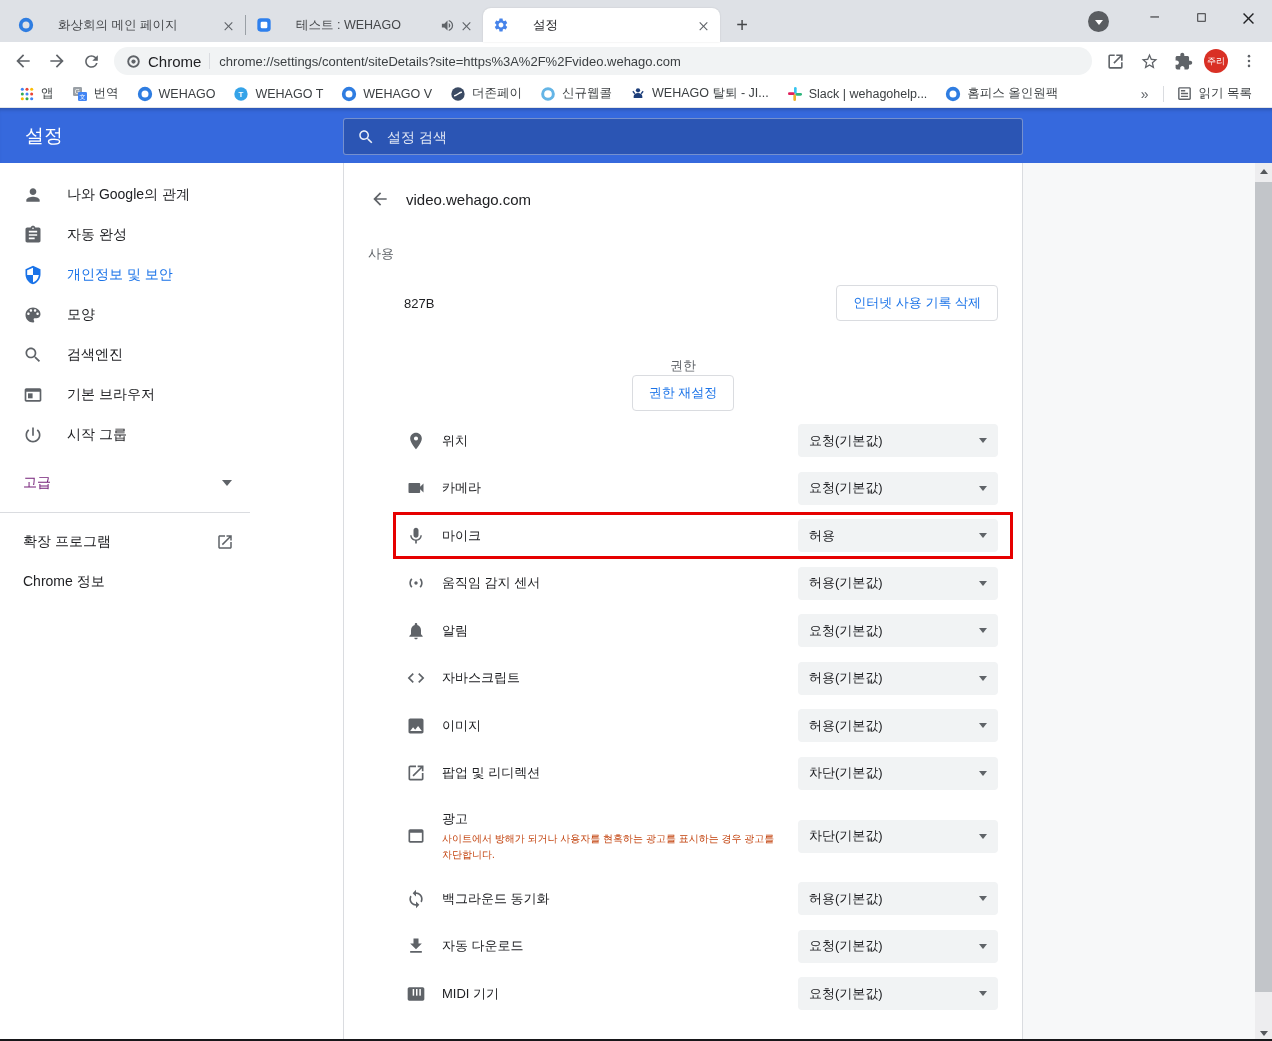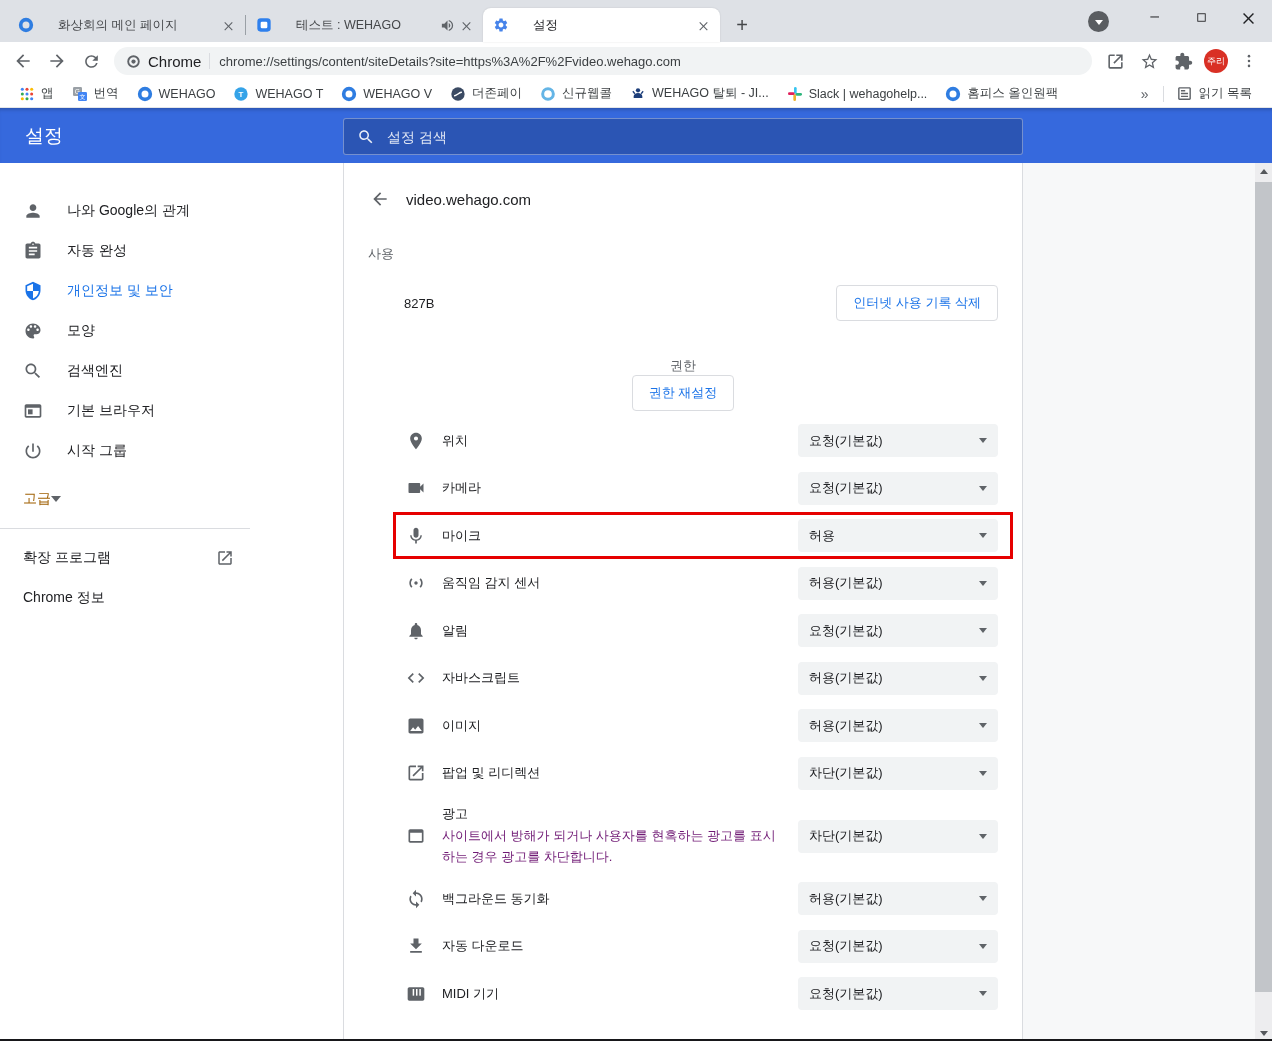--- a/index.html
+++ b/index.html
@@ -55,27 +55,27 @@
   .settings-title { color:#fff; font-size:19px; margin-left:25px; font-weight:400; }
   .search-box { position:absolute; left:343px; top:10px; width:680px; height:37px; background:#2b55b4;
                 border:1px solid rgba(255,255,255,.35); border-radius:3px; display:flex; align-items:center; }
   .search-box .icon { color:#fff; opacity:.9; margin:0 12px 0 13px; }
   .search-box input { background:transparent; border:none; outline:none; color:#fff; font-size:14px; flex:1;
                       font-family:inherit; }
   .search-box input::placeholder { color:rgba(255,255,255,.85); }
 
   
   .content { height:878px; display:flex; background:#fff; position:relative; overflow:hidden; }
-  .sidebar { width:343px; padding-top:28px; flex:none; }
+  .sidebar { width:343px; padding-top:12px; flex:none; }
   .side-item { height:40px; width:250px; display:flex; align-items:center; padding-left:23px; font-size:14px;
                color:#202124; border-radius:0 20px 20px 0; }
   .side-item .icon { color:#5f6368; margin-right:24px; }
   .side-item.active { color:#1a73e8; font-weight:500; }
-  .advanced-row { height:40px; width:250px; display:flex; align-items:center; 
-                  padding:0 18px 0 23px; margin-top:8px; font-size:14px; color:#a16207; }
+  .advanced-row { height:40px; width:250px; display:flex; align-items:center; justify-content:space-between;
+                  padding:0 18px 0 23px; margin-top:8px; font-size:14px; color:#701a75; }
   .caret-down { width:0; height:0; border-left:5px solid transparent; border-right:5px solid transparent;
                 border-top:6px solid #5f6368; }
   .side-divider { border-top:1px solid #dadce0; width:250px; margin:9px 0; }
   .ext-row { height:40px; width:250px; display:flex; align-items:center; justify-content:space-between;
              padding:0 16px 0 23px; font-size:14px; color:#202124; }
   .ext-row .icon { color:#5f6368; }
   .about-row { height:40px; width:250px; display:flex; align-items:center; padding-left:23px; font-size:14px; color:#202124; }
 
   .main { width:680px; flex:none; border-left:1px solid #dadce0; border-right:1px solid #dadce0; padding:0 24px; background:#fff; }
   .site-header { display:flex; align-items:center; margin-top:20px; height:32px; }
@@ -86,21 +86,21 @@
   .usage-size { font-size:13px; color:#202124; }
   .btn-outline { border:1px solid #dadce0; background:#fff; color:#1a73e8; font-size:13px; font-weight:500;
                  border-radius:4px; padding:8px 16px; font-family:inherit; white-space:nowrap; }
   .perm-header { display:flex; align-items:center; justify-content:space-between; margin-top:36px;flex-direction:column; }
   .perm-list { margin-top:6px; }
   .perm-row { display:flex; align-items:center; min-height:47.5px; position:relative; }
   .perm-row.tall { min-height:78px; }
   .perm-icon { color:#5f6368; margin:0 16px 0 38px; flex:none; }
   .perm-text { flex:1; padding-right:12px; max-width:372px; }
   .perm-label { font-size:13px; color:#202124; }
-  .perm-desc { font-size:13px; color:#701a75; line-height:1.55; margin-top:3px; }
+  .perm-desc { font-size:10px; color:#c2410c; line-height:1.55; margin-top:3px; }
   .perm-select { width:200px; height:33px; background:#f1f3f4; border-radius:4px; display:flex; align-items:center;
                  justify-content:space-between; padding:0 11px; font-size:13px; color:#202124; margin-left:auto; flex:none; }
   .sel-caret { width:0; height:0; border-left:4.5px solid transparent; border-right:4.5px solid transparent;
                border-top:5.5px solid #5f6368; }
   .red-highlight { position:absolute; left:25px; right:-15px; top:0; bottom:1px; border:3px solid #e60000;
                    pointer-events:none; z-index:2; }
 
   .rightpane { flex:1; background:#f7f8f9; }
 
   

